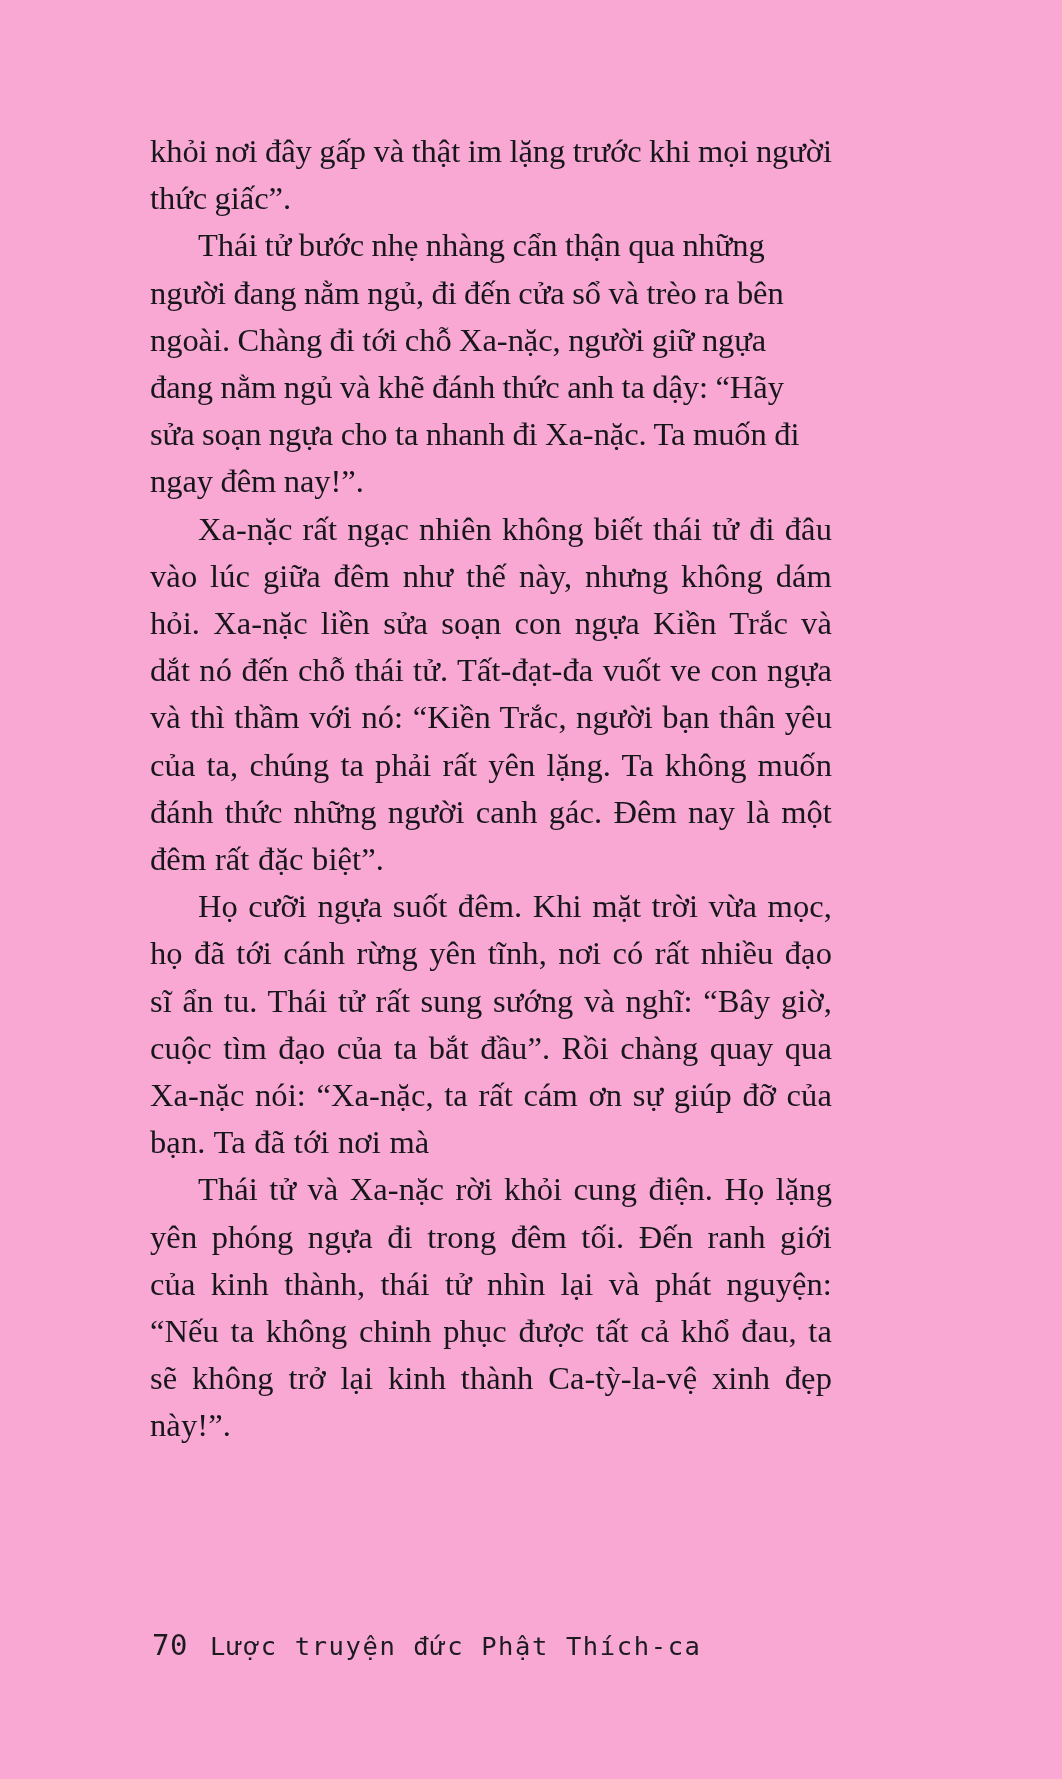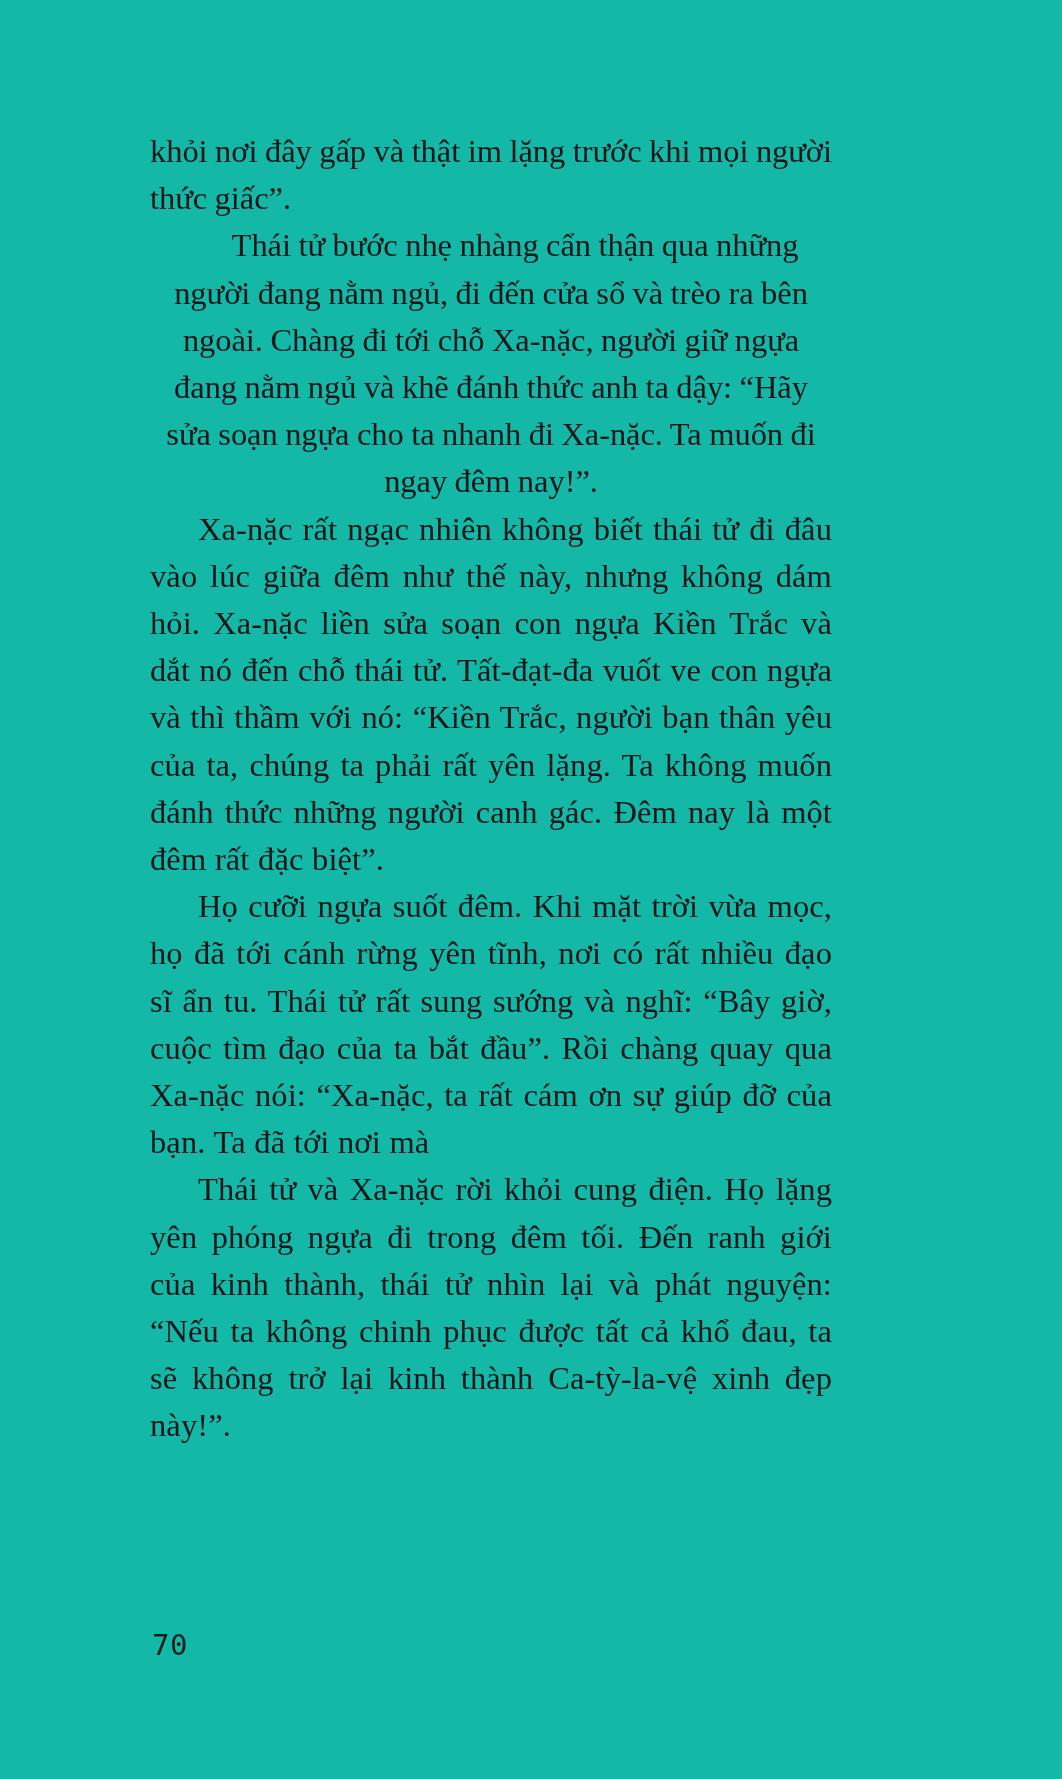--- a/index.html
+++ b/index.html
@@ -7,21 +7,21 @@
     margin: 0;
     padding: 0;
     background: #ffffff;
   }
 
   .page {
     position: relative;
     width: 1062px;
     height: 1779px;
     margin: 0 auto;
-    background: #14b8a6;
+    background: #f9a8d4;
     overflow: hidden;
     font-family: "Liberation Serif", "DejaVu Serif", serif;
     color: #16161a;
     -webkit-font-smoothing: antialiased;
   }
 
   .text-block {
     position: absolute;
     left: 150px;
     top: 128px;
@@ -40,21 +40,21 @@
     word-spacing: 0.4px;
     hyphens: none;
   }
 
   p.para.no-indent {
     text-indent: 0;
   }
 
   
   p.para.left {
-    text-align: center;
+    text-align: left;
   }
 
   p.para.tight {
     word-spacing: -0.6px;
     letter-spacing: -0.05px;
   }
 
   .footer {
     position: absolute;
     left: 152px;
@@ -92,15 +92,16 @@
     <p class="para">Xa-nặc rất ngạc nhiên không biết thái tử đi đâu vào lúc giữa đêm như thế này, nhưng không dám hỏi. Xa-nặc liền sửa soạn con ngựa Kiền Trắc và dắt nó đến chỗ thái tử. Tất-đạt-đa vuốt ve con ngựa và thì thầm với nó: “Kiền Trắc, người bạn thân yêu của ta, chúng ta phải rất yên lặng. Ta không muốn đánh thức những người canh gác. Đêm nay là một đêm rất đặc biệt”.</p>
 
     <p class="para">Họ cưỡi ngựa suốt đêm. Khi mặt trời vừa mọc, họ đã tới cánh rừng yên tĩnh, nơi có rất nhiều đạo sĩ ẩn tu. Thái tử rất sung sướng và nghĩ: “Bây giờ, cuộc tìm đạo của ta bắt đầu”. Rồi chàng quay qua Xa-nặc nói: “Xa-nặc, ta rất cám ơn sự giúp đỡ của bạn. Ta đã tới nơi mà</p>
 
     <p class="para">Thái tử và Xa-nặc rời khỏi cung điện. Họ lặng yên phóng ngựa đi trong đêm tối. Đến ranh giới của kinh thành, thái tử nhìn lại và phát nguyện: “Nếu ta không chinh phục được tất cả khổ đau, ta sẽ không trở lại kinh thành Ca-tỳ-la-vệ xinh đẹp này!”.</p>
 
   </div>
 
   <div class="footer">
     <span class="page-number">70</span>
+    <span class="running-title">Lược truyện đức Phật Thích-ca</span>
   </div>
 
 </div>
 
 </body></html>

